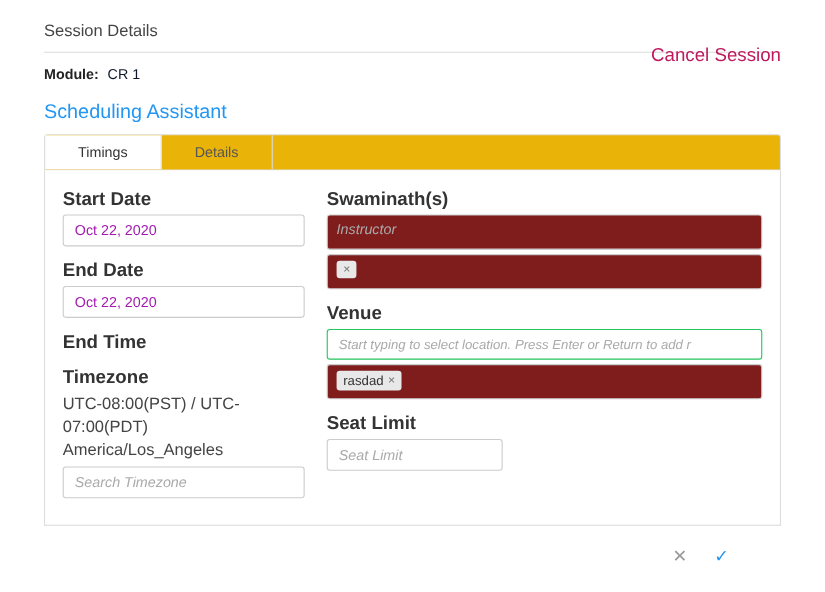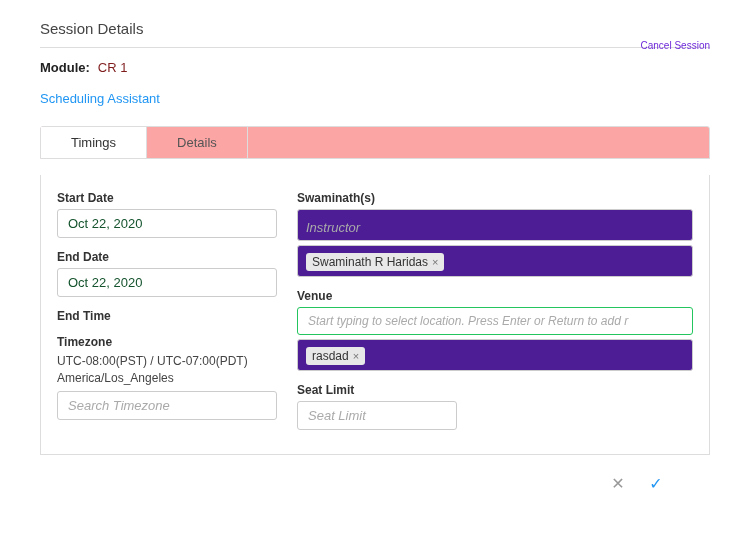--- a/index.html
+++ b/index.html
@@ -27,42 +27,42 @@
     .module-row {
       display: flex;
       margin-bottom: 8px;
     }
     .module-label {
       font-weight: 700;
       margin-right: 8px;
       color: #222;
     }
     .module-value {
-      color: #7f1d1d;
+      color: #0f172a;
     }
     .cancel-link {
       float: right;
-      color: #6d28d9;
-      cursor: pointer;
-      font-size: 10px;
+      color: #be185d;
+      cursor: pointer;
+      font-size: 17px;
       margin-top: -20px;
     }
     .scheduling-link {
       color: #2196f3;
       cursor: pointer;
-      font-size: 13px;
-      margin-bottom: 20px;
+      font-size: 18px;
+      margin-bottom: 10px;
       display: block;
     }
     .tabs {
       display: flex;
-      background: #fca5a5;
+      background: #eab308;
       border: 1px solid #ddd;
       border-radius: 3px 3px 0 0;
-      margin-bottom: 16px;
+      margin-bottom: 0;
     }
     .tab {
       padding: 8px 30px;
       cursor: pointer;
       font-size: 13px;
       color: #555;
       border-right: 1px solid #ddd;
     }
     .tab.active {
       background: #fff;
@@ -84,47 +84,47 @@
       flex-shrink: 0;
     }
     .right-col {
       flex: 1;
     }
     .field-group {
       margin-bottom: 12px;
     }
     .field-label {
       font-weight: 700;
-      font-size: 12px;
+      font-size: 17px;
       color: #333;
       margin-bottom: 4px;
     }
     .field-input {
       width: 100%;
       border: 1px solid #ccc;
       border-radius: 3px;
       padding: 6px 10px;
       font-size: 13px;
-      color: #14532d;
+      color: #a21caf;
       background: #fff;
       outline: none;
     }
     .field-input::placeholder {
       color: #aaa;
       font-style: italic;
     }
     .tag-input-area {
       width: 100%;
       border: 1px solid #ccc;
       border-radius: 3px;
       padding: 5px 8px;
       font-size: 13px;
-      background: #4c1d95;
-      display: flex;
-      align-items: flex-end;
+      background: #7f1d1d;
+      display: flex;
+      align-items: flex-start;
       flex-wrap: wrap;
       gap: 4px;
       min-height: 32px;
     }
     .tag {
       background: #e8e8e8;
       border-radius: 3px;
       padding: 2px 6px;
       font-size: 12px;
       color: #333;
@@ -149,21 +149,21 @@
       padding: 6px 10px;
       font-size: 12px;
       color: #aaa;
       font-style: italic;
       background: #fff;
       white-space: nowrap;
       overflow: hidden;
       text-overflow: ellipsis;
     }
     .timezone-text {
-      font-size: 12px;
+      font-size: 15px;
       color: #444;
       margin-bottom: 4px;
       line-height: 1.4;
     }
     .footer-buttons {
       display: flex;
       justify-content: flex-end;
       gap: 10px;
       padding: 10px 40px 10px 0;
       margin-top: 4px;
@@ -245,21 +245,20 @@
 
       <div class="right-col">
 
         <div class="field-group">
           <div class="field-label">Swaminath(s)</div>
           <div class="tag-input-area">
             <span class="tag-placeholder">Instructor</span>
           </div>
           <div class="tag-input-area" style="margin-top:4px;">
             <span class="tag">
-              <span>Swaminath R Haridas</span>
               <span class="tag-x">×</span>
             </span>
           </div>
         </div>
 
         <div class="field-group">
           <div class="field-label">Venue</div>
           <div class="venue-hint">Start typing to select location. Press Enter or Return to add r</div>
           <div class="tag-input-area" style="margin-top:4px;">
             <span class="tag">

